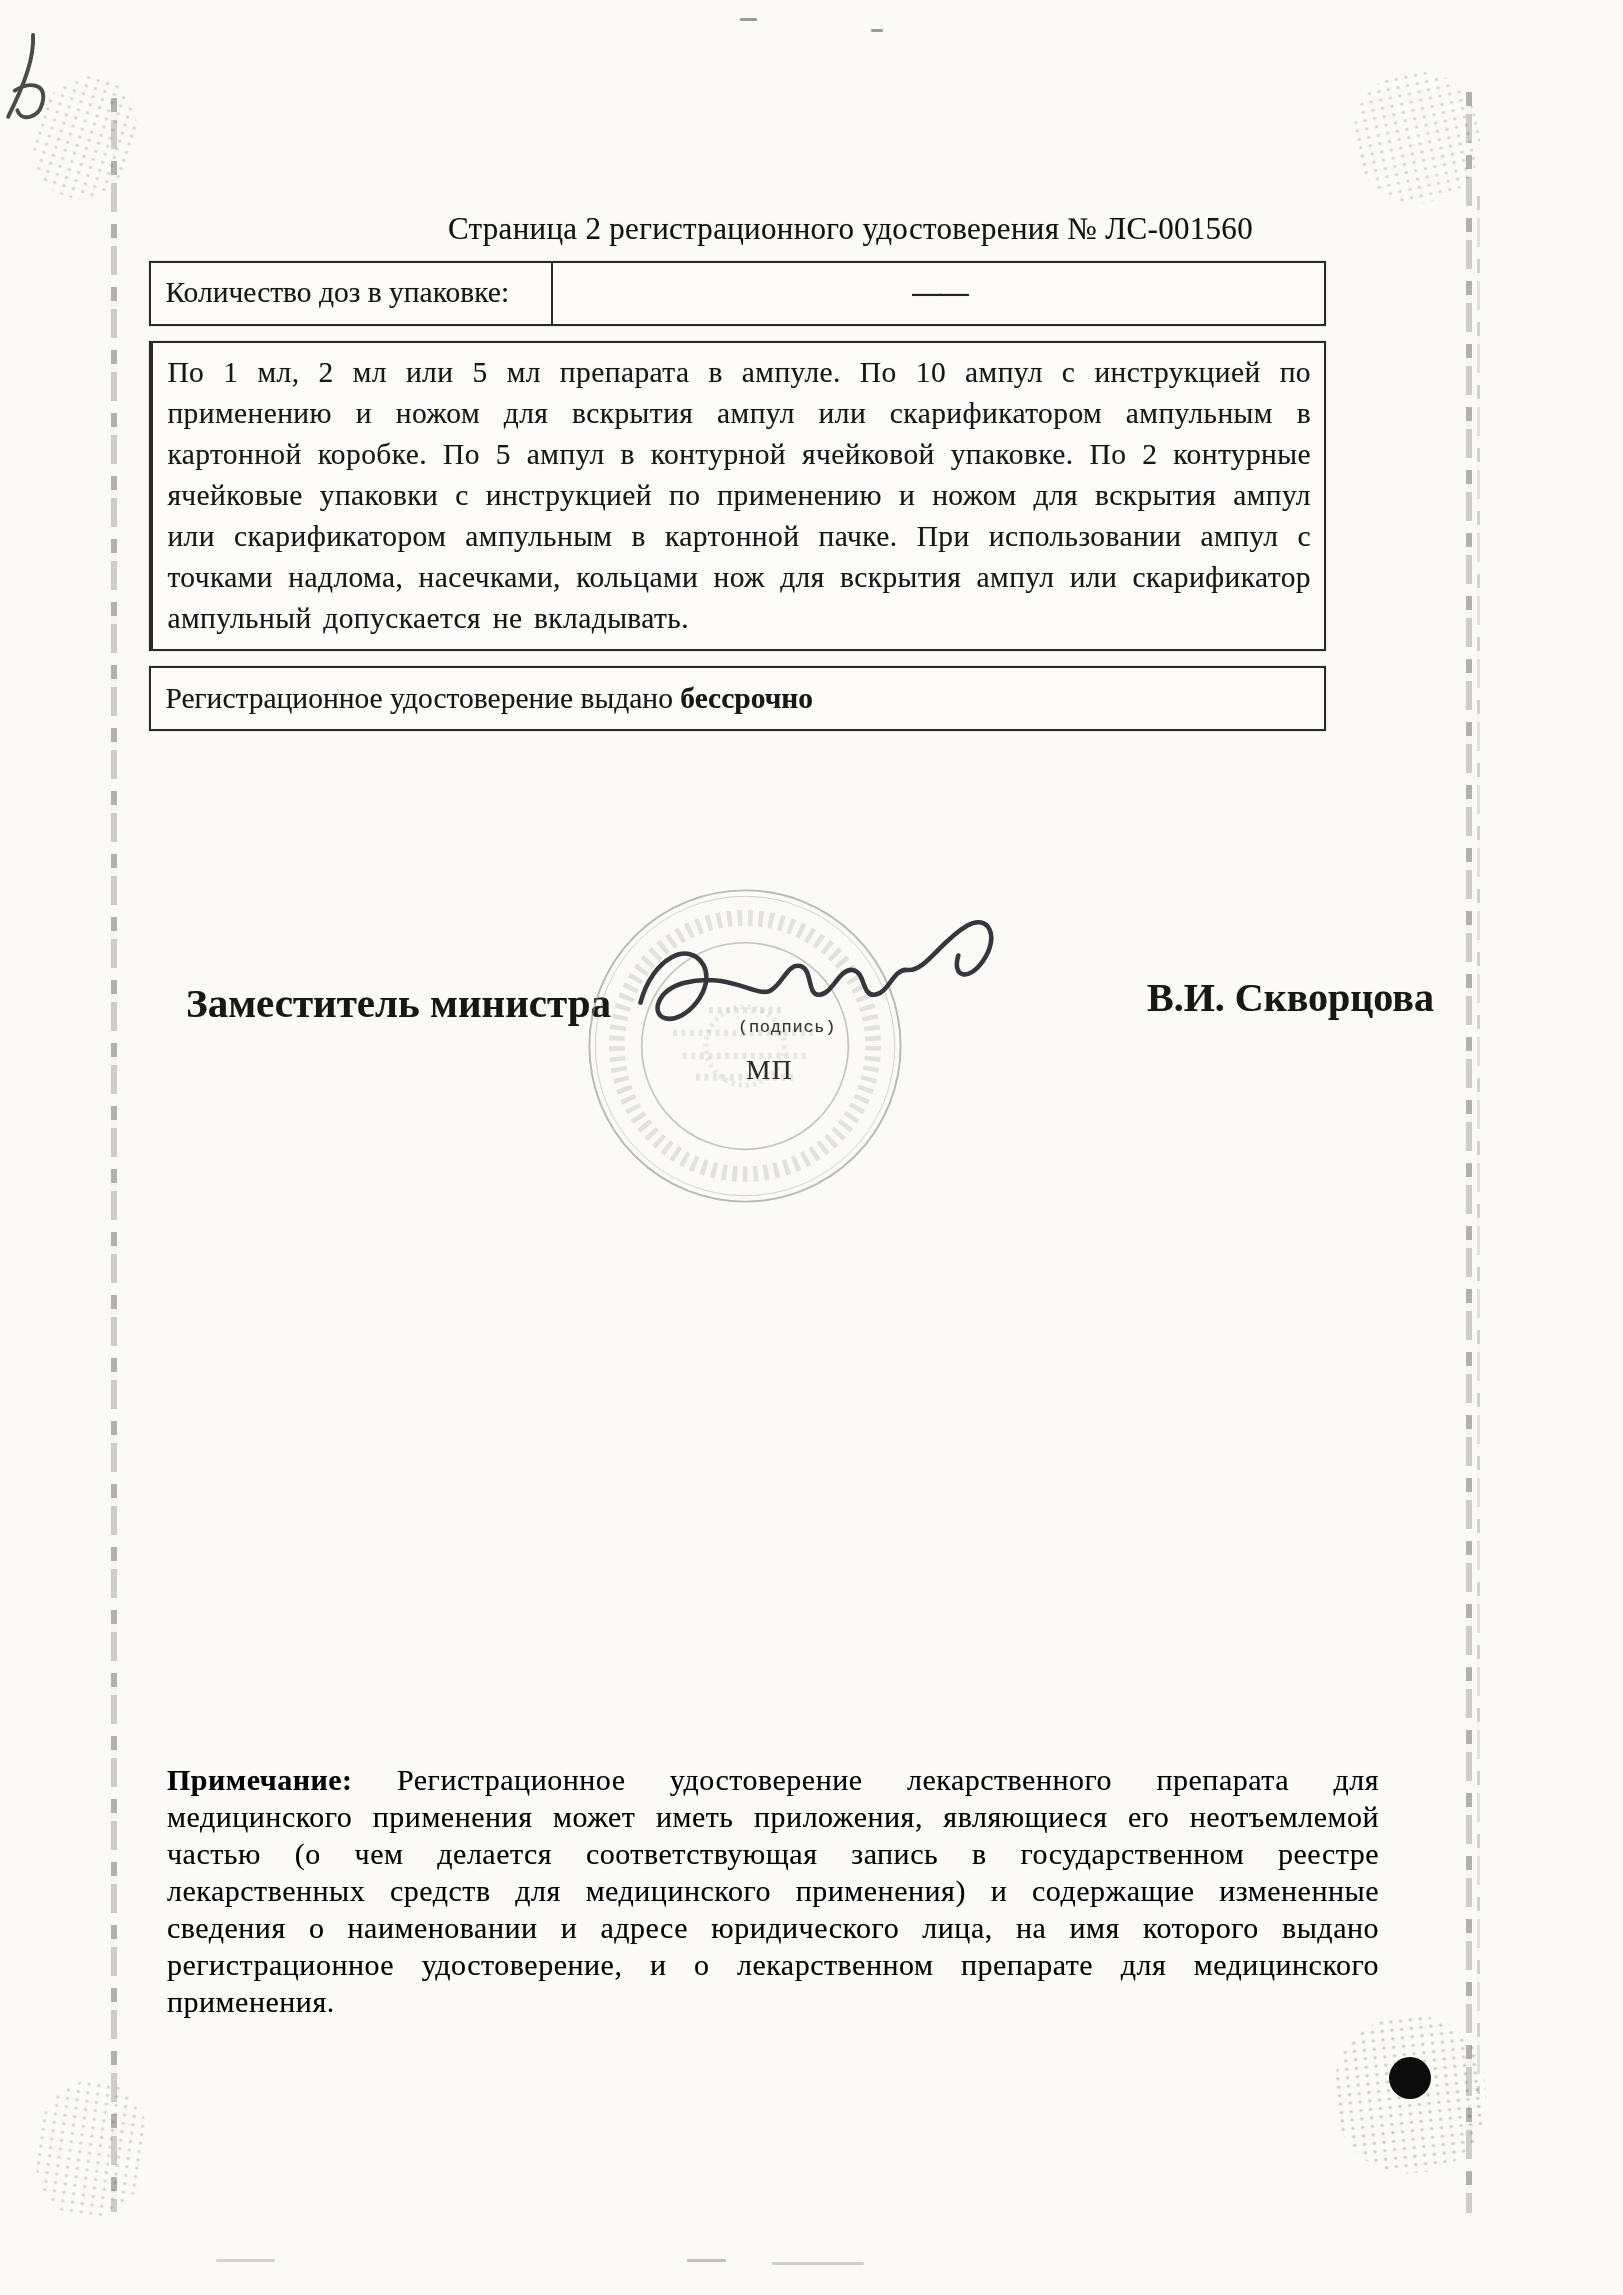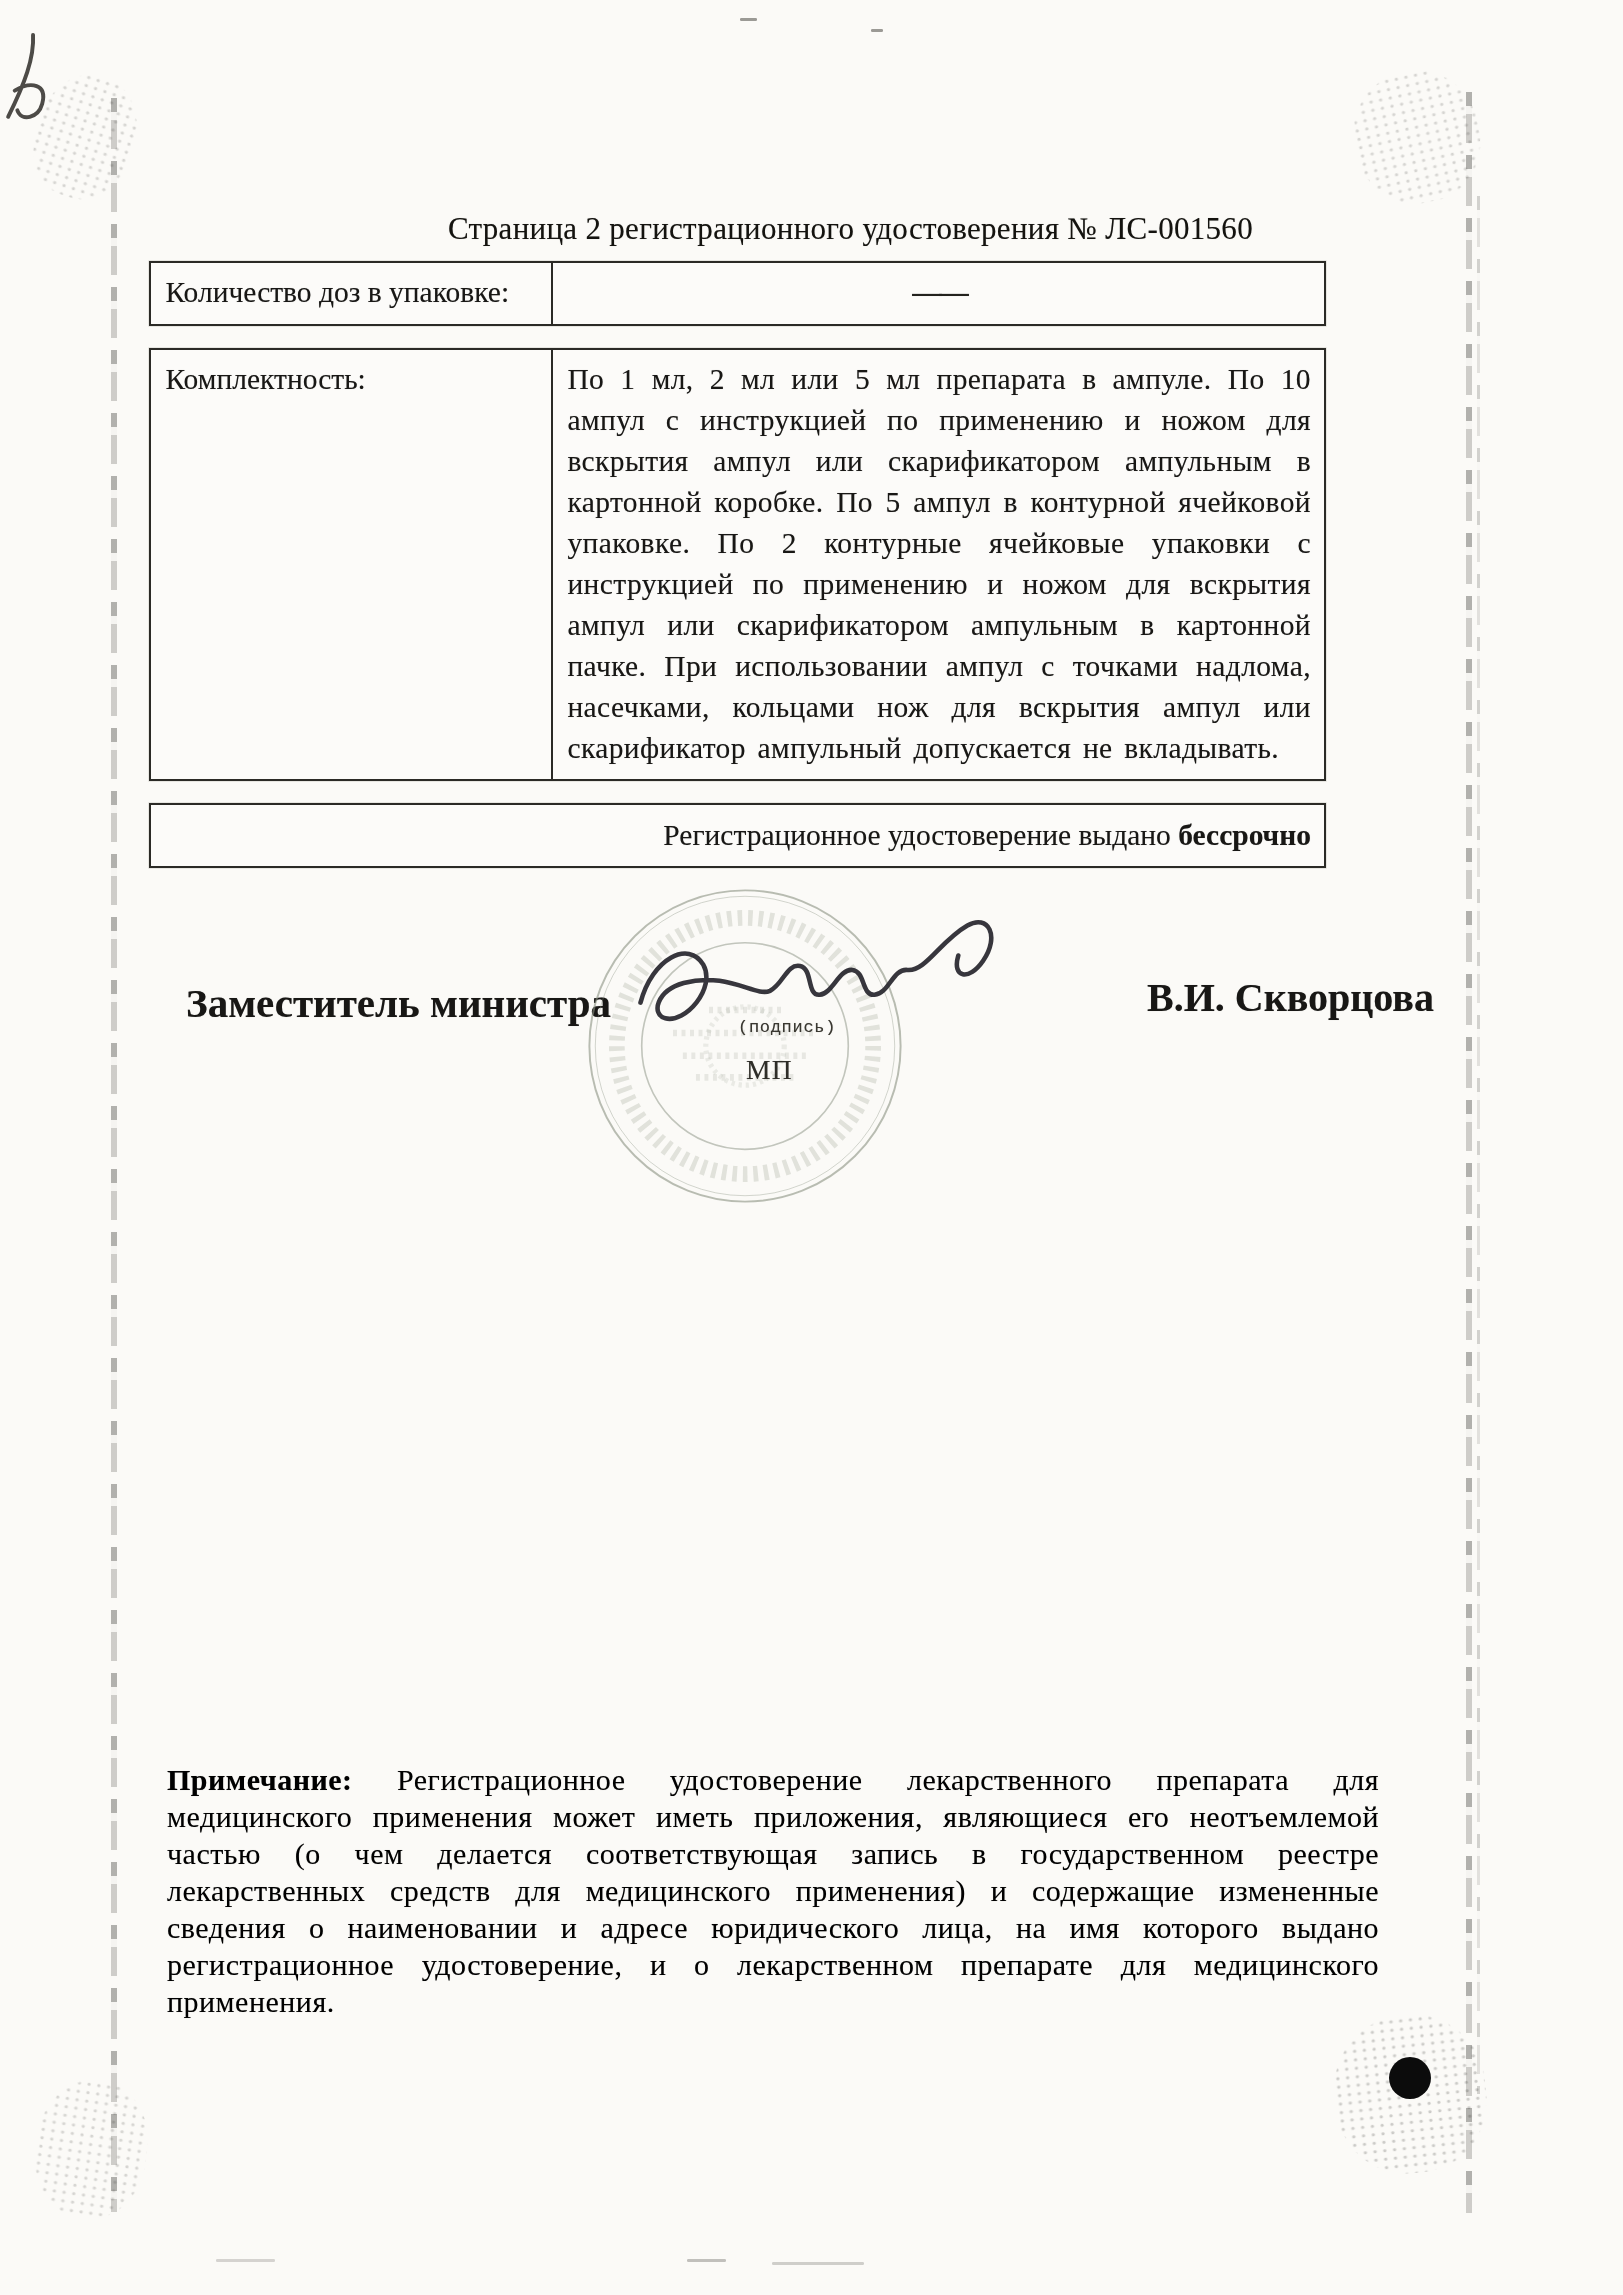--- a/index.html
+++ b/index.html
@@ -35,24 +35,23 @@
   
   .reg-table {
     position: absolute;
     top: 261px;
     left: 149px;
     width: 1177px;
   }
   .trow {
     border: 2px solid #2b2a26;
     display: flex;
-    margin-bottom: 22px;
+    margin-bottom: 15px;
     background: rgba(255,255,255,.25);
     box-shadow: 0 0 0 0.7px rgba(60,58,50,.15);
-    justify-content: flex-end;
   }
   .tcell {
     font-size: 29.5px;
     line-height: 41px;
     padding: 9.2px 13px 10.5px 14.4px;
     box-sizing: border-box;
   }
   .tlabel { flex: 0 0 auto; }
   .tvalue { flex: 1 1 auto; border-left: 2px solid #2b2a26; }
   .w-narrow { width: 400px; }
@@ -207,21 +206,20 @@
   <div class="page-title scan-text">Страница 2  регистрационного удостоверения № ЛС-001560</div>
 
   <div class="reg-table">
 
     <div class="trow">
       <div class="tcell tlabel w-narrow scan-text">Количество доз в упаковке:</div>
       <div class="tcell tvalue dash-value scan-text">——</div>
     </div>
 
     <div class="trow">
-      <div class="tcell tlabel w-narrow scan-text">Комплектность:</div>
       <div class="tcell tvalue justified scan-text">По 1 мл, 2 мл или 5 мл препарата в ампуле. По 10 ампул с инструкцией по применению и ножом для вскрытия ампул или скарификатором ампульным в картонной коробке. По 5 ампул в контурной ячейковой упаковке. По 2 контурные ячейковые упаковки с инструкцией по применению и ножом для вскрытия ампул или скарификатором ампульным в картонной пачке. При использовании ампул с точками надлома, насечками, кольцами нож для вскрытия ампул или скарификатор ампульный допускается не вкладывать.</div>
     </div>
 
 
     <div class="trow">
       <div class="tcell single-line scan-text"><span>Регистрационное удостоверение выдано </span><span class="bold">бессрочно</span></div>
     </div>
 
   </div>
 

